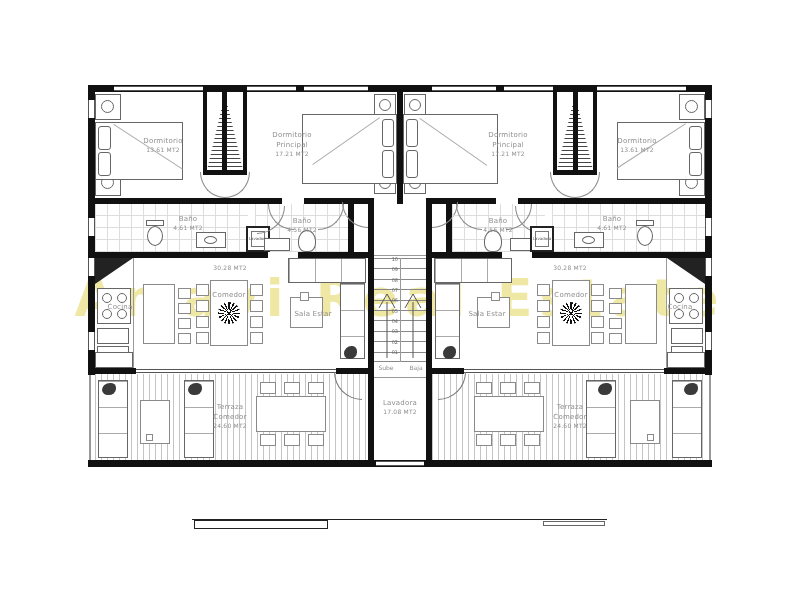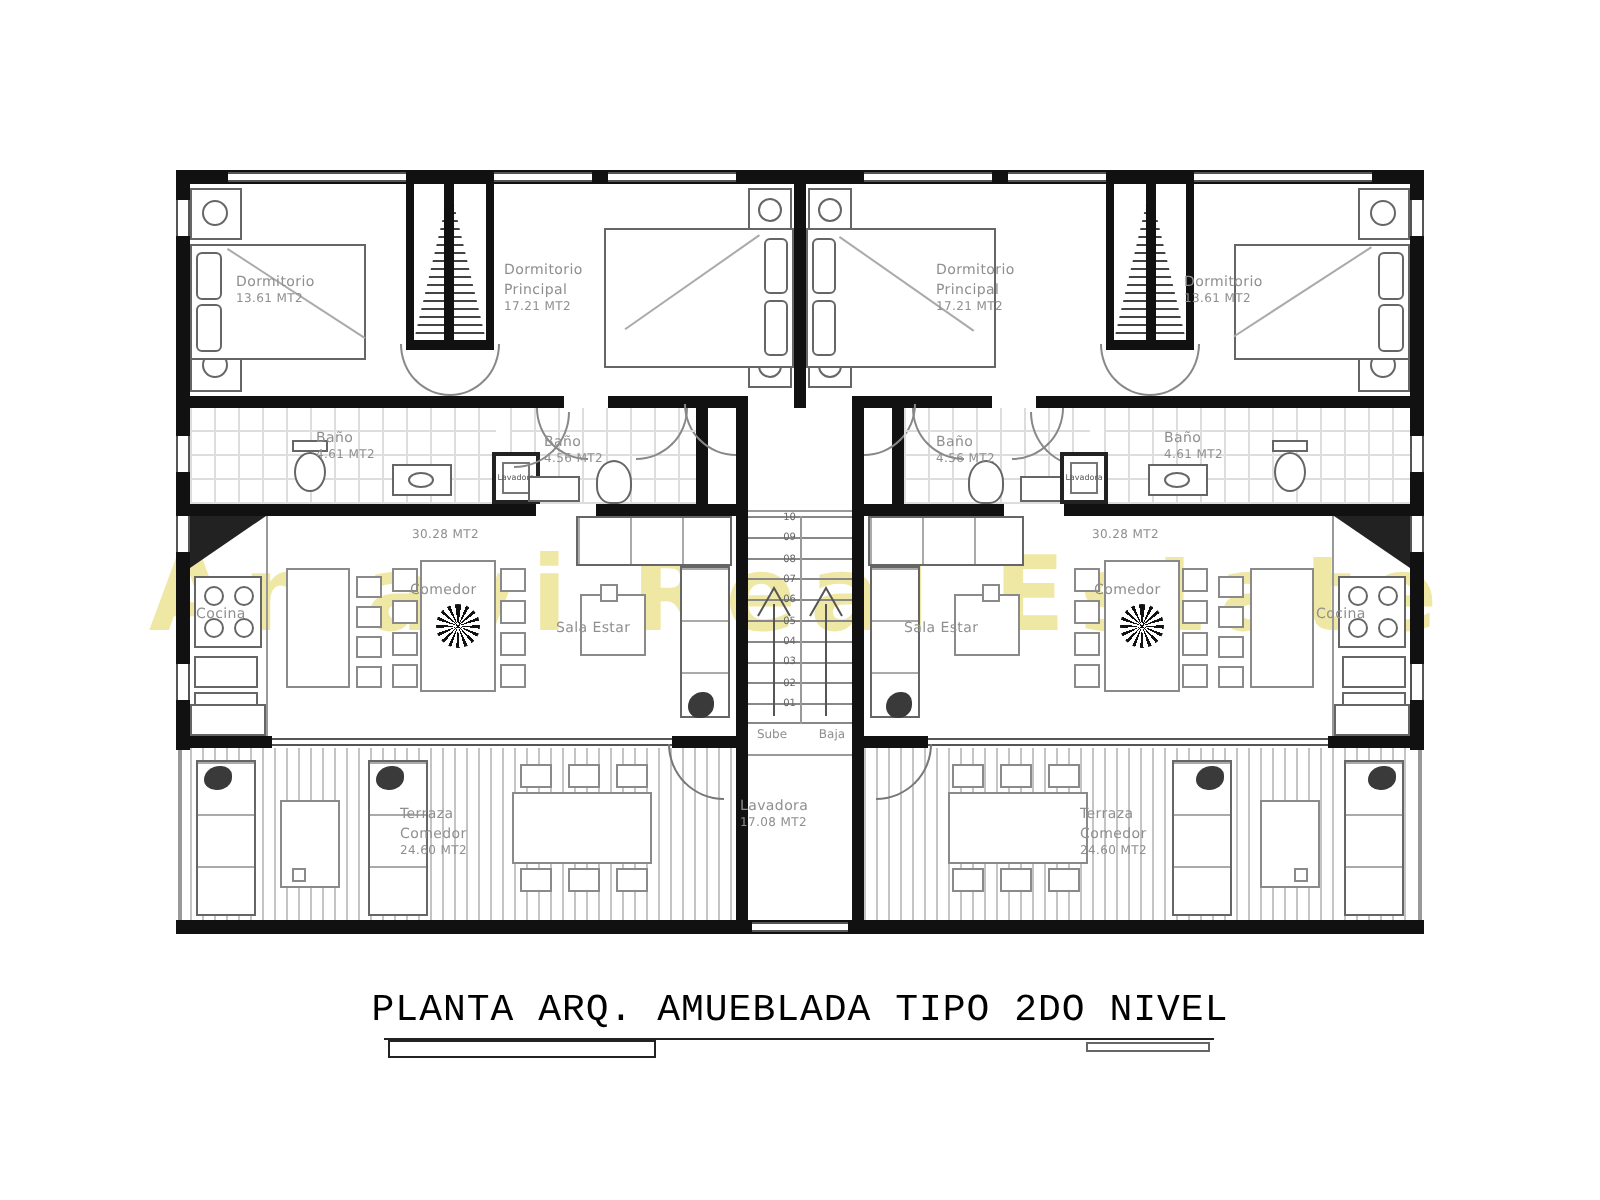--- a/index.html
+++ b/index.html
@@ -4,21 +4,21 @@
 <style>
   html,body{margin:0;padding:0;background:#fff;}
   #canvas{position:relative;width:800px;height:600px;background:#fff;overflow:hidden;
           font-family:"DejaVu Sans",sans-serif;}
   .el{position:absolute;box-sizing:border-box;}
   .w{position:absolute;box-sizing:border-box;background:#111;}
   .win{position:absolute;box-sizing:border-box;background:#fff;border-top:1px solid #555;border-bottom:1px solid #555;}
   .thin{position:absolute;box-sizing:border-box;background:#999;}
   .f{position:absolute;box-sizing:border-box;border:1px solid #8a8a8a;background:#fff;}
   .fd{position:absolute;box-sizing:border-box;border:1px solid #666;background:#fff;}
-  .lbl{position:absolute;font-size:7px;line-height:1.45;color:#8f8f8f;letter-spacing:.2px;}
+  .lbl{position:absolute;font-size:7px;line-height:1.45;color:#8f8f8f;text-align:center;letter-spacing:.2px;}
   .lbl .ar{font-size:6px;}
   .arc{position:absolute;box-sizing:border-box;background:transparent;}
   .hatch{position:absolute;background:repeating-linear-gradient(180deg,#444 0 1px,transparent 1px 4px);
          clip-path:polygon(50% 0,100% 100%,0 100%);}
   .tile{position:absolute;background-image:
         repeating-linear-gradient(0deg,#ddd 0 1px,transparent 1px 12px),
         repeating-linear-gradient(90deg,#ddd 0 1px,transparent 1px 12px);}
   .deck{position:absolute;background:repeating-linear-gradient(90deg,#c4c4c4 0 1px,transparent 1px 6px);}
   .sofaH{background-image:repeating-linear-gradient(90deg,#aaa 0 1px,transparent 1px 26px);}
   .sofaV{background-image:repeating-linear-gradient(180deg,#aaa 0 1px,transparent 1px 26px);}
@@ -363,18 +363,17 @@
     <div>Comedor</div>
     <div class="ar">24.60 MT2</div>
   </div>
   <div class="fd sofaV" style="left:586px;top:380px;width:30px;height:78px"></div>
   <div class="plant" style="left:598px;top:383px;width:14px;height:12px"></div>
   <div class="f" style="left:630px;top:400px;width:30px;height:44px"></div>
   <div class="f" style="left:647px;top:434px;width:7px;height:7px"></div>
   <div class="fd sofaV" style="left:672px;top:380px;width:30px;height:78px"></div>
   <div class="plant" style="left:684px;top:383px;width:14px;height:12px"></div>
 
-  <div id="title">PLANTA ARQ. AMUEBLADA TIPO 2DO NIVEL</div>
   <div class="el" style="left:192px;top:519px;width:415px;height:1px;background:#222"></div>
   <div class="el" style="left:194px;top:520px;width:134px;height:9px;border:1px solid #222;background:#fff"></div>
   <div class="el" style="left:543px;top:521px;width:62px;height:5px;border:1px solid #666;background:#fff"></div>
 
 </div>
 
 </body></html>

